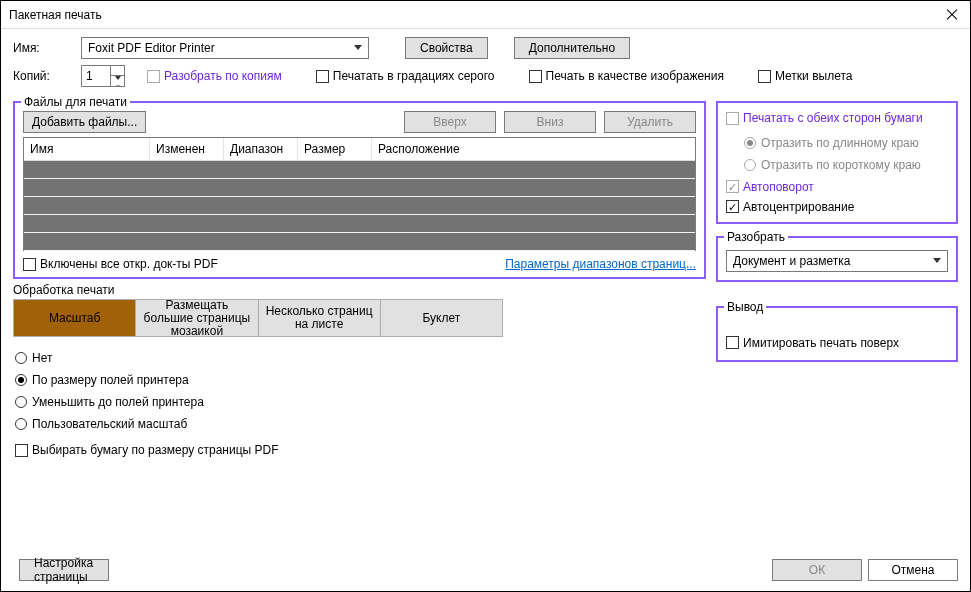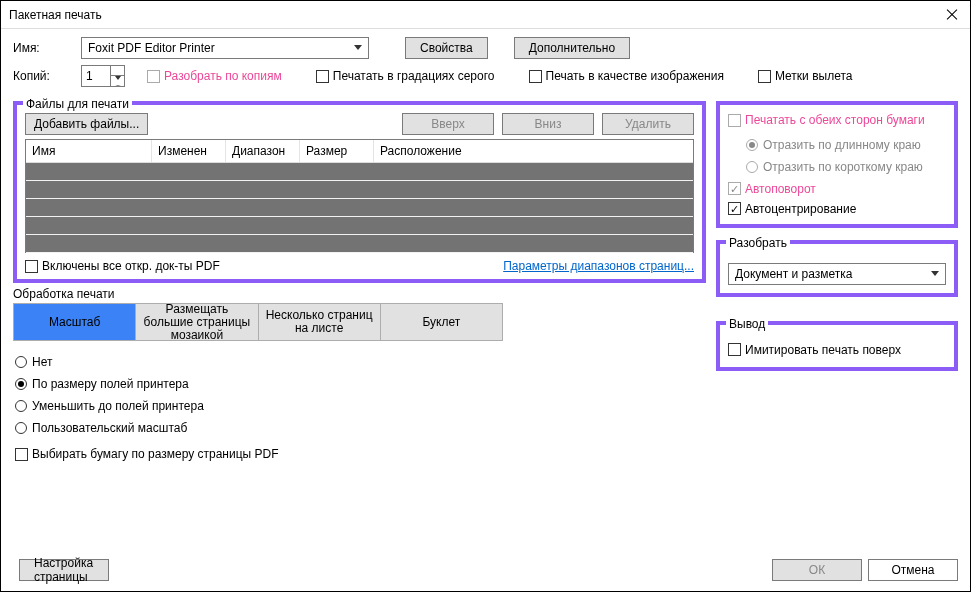--- a/index.html
+++ b/index.html
@@ -19,36 +19,36 @@
 .btn.disabled{color:#888;background:#e1e1e1}
 .numinput{width:44px;height:22px;border:1px solid #7a7a7a;display:flex;align-items:center;padding:0 4px;position:relative}
 .spinners{position:absolute;right:0;top:0;width:14px;height:20px;border-left:1px solid #7a7a7a}
 .spinners div{height:10px;display:flex;align-items:center;justify-content:center}
 .spinners div:first-child{border-bottom:1px solid #7a7a7a}
 .spin-up{border-left:3px solid transparent;border-right:3px solid transparent;border-bottom:4px solid #333}
 .spin-dn{border-left:3px solid transparent;border-right:3px solid transparent;border-top:4px solid #333}
 .chk{display:inline-flex;align-items:center;gap:4px}
 .chk .box{width:13px;height:13px;border:1px solid #333;display:inline-flex;align-items:center;justify-content:center;font-size:10px;line-height:10px}
 .chk.disabled .box{border-color:#aaa}
-.chk.disabled span{color:#ec4899}
+.chk.disabled span{color:#6d28d9}
 .chk.checked .box::after{content:'✓';font-size:11px}
-.fieldset{border:4px solid #8b5cf6;padding:8px;margin-top:8px;position:relative}
+.fieldset{border:2px solid #8b5cf6;padding:8px;margin-top:8px;position:relative}
 .fieldset .legend{position:absolute;top:-8px;left:6px;background:#fff;padding:0 3px}
 .main-area{display:flex;gap:10px;margin-top:6px}
 .left-col{flex:1}
 .right-col{width:242px}
 .table{border:1px solid #7a7a7a;height:114px;width:100%;background:#737373}
 .thead{display:flex;background:#fff;border-bottom:1px solid #ddd}
 .thead div{padding:4px 6px;border-right:1px solid #e4e4e4}
 .tbody-row{display:flex;height:18px;border-bottom:1px solid #f2f2f2}
 .link{color:#0066cc;text-decoration:underline;cursor:pointer}
 .tabs{display:flex;border:1px solid #adadad}
 .tab{flex:1;height:36px;display:flex;align-items:center;justify-content:center;text-align:center;border-right:1px solid #adadad;background:#e1e1e1;cursor:pointer;padding:0 4px;line-height:13px}
 .tab:last-child{border-right:none}
-.tab.active{background:#3b82f6}
+.tab.active{background:#a16207}
 .radio{display:flex;align-items:center;gap:5px;margin:8px 0}
 .radio .dot{width:12px;height:12px;border:1px solid #333;border-radius:50%;display:flex;align-items:center;justify-content:center}
 .radio.selected .dot::after{content:'';width:6px;height:6px;background:#000;border-radius:50%}
 .radio.disabled .dot{border-color:#aaa}
 .radio.disabled span{color:#888}
 .radio.disabled.selected .dot::after{background:#888}
 .footer{position:absolute;bottom:10px;left:12px;right:12px;display:flex;align-items:center}
 .footer .spacer{flex:1}
 .footer .btn{width:90px;justify-content:center;margin-left:6px}
 </style>
@@ -196,29 +196,29 @@
         <div style="height:6px"></div>
         <label class="chk checked">
             <span class="box"></span>
             <span>Автоцентрирование</span>
           </label>
       </div>
 
 
       <div class="fieldset" style="margin-top:12px">
         <span class="legend">Разобрать</span>
-        <div class="select" style="width:100%;margin-top:11px">
+        <div class="select" style="width:100%;margin-top:4px">
           <span>Документ и разметка</span>
           <div class="arrow"></div>
         </div>
       </div>
 
       <div class="fieldset" style="margin-top:24px">
         <span class="legend">Вывод</span>
-        <label class="chk" style="margin-top:10px">
+        <label class="chk" style="margin-top:20px">
             <span class="box"></span>
             <span>Имитировать печать поверх</span>
           </label>
       </div>
     </div>
   </div>
 </div>
 
 <div class="footer">
   <div class="btn">Настройка страницы</div>

